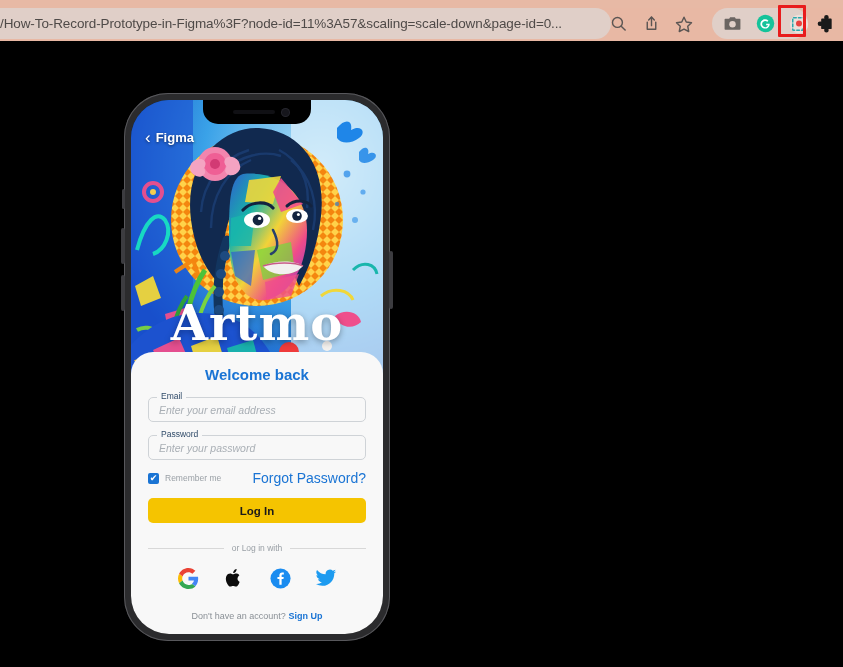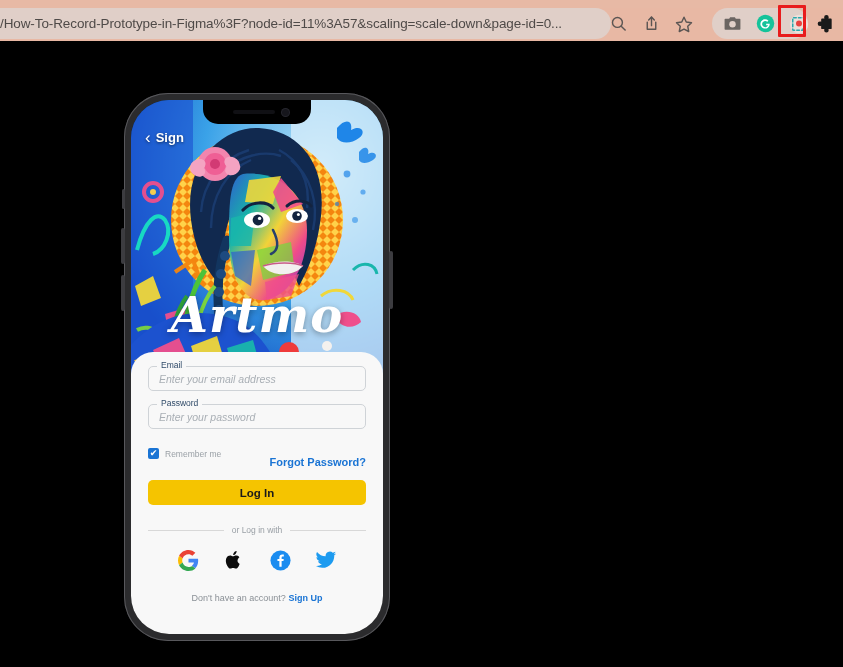--- a/index.html
+++ b/index.html
@@ -128,24 +128,24 @@
   .hero svg { display: block; width: 100%; height: 100%; }
   .back-btn {
     position: absolute; left: 14px; top: 30px; z-index: 5;
     display: flex; align-items: center; gap: 5px;
     color: #fff; font-size: 13px; font-weight: bold;
     text-shadow: 0 1px 3px rgba(0,0,0,0.55);
     cursor: pointer;
   }
   .back-chevron { font-size: 17px; line-height: 13px; font-weight: normal; }
   .artmo-word {
-    position: absolute; left: 0; right: 0; bottom: 32px; z-index: 5;
+    position: absolute; left: 0; right: 0; bottom: 24px; z-index: 5;
     text-align: center;
     font-family: "DejaVu Serif", serif;
-    font-style: italic; font-weight: bold;
+    font-weight: bold;
     font-size: 48px; color: #ffffff;
     text-shadow: 0 2px 6px rgba(0,0,0,0.35);
     letter-spacing: 1px;
   }
 
   
   .sheet {
     position: absolute; left: 0; right: 0; bottom: 0; top: 252px;
     background: #f8f8f8;
     border-top-left-radius: 22px; border-top-right-radius: 22px;
@@ -172,21 +172,21 @@
     display: flex; align-items: center; justify-content: space-between;
     margin-top: -3px; margin-bottom: 12px;
   }
   .remember-left { display: flex; align-items: center; gap: 6px; }
   .checkbox {
     width: 11px; height: 11px; background: #1a74d4; border-radius: 2px;
     display: flex; align-items: center; justify-content: center;
     color: #fff; font-size: 9px; line-height: 9px;
   }
   .remember-text { font-size: 8.5px; color: #9aa0a6; }
-  .forgot { font-size: 11px; color: #1a74d4; font-weight: bold; cursor: pointer; margin-top: 17px; }
+  .forgot { font-size: 14px; color: #1a74d4; font-weight: normal; cursor: pointer; }
   .login-btn {
     width: 100%; height: 25px; background: #f5c400; border: none;
     border-radius: 5px; color: #1a1a1a; font-weight: bold; font-size: 11.5px;
     font-family: "Liberation Sans", sans-serif;
     cursor: pointer;
     display: flex; align-items: center; justify-content: center; text-align: center;
   }
   .divider {
     display: flex; align-items: center; gap: 8px;
     margin: 20px 0 14px 0;
@@ -403,27 +403,28 @@
             <circle cx="196" cy="246" r="5" fill="#f4f1ee"></circle>
             <circle cx="212" cy="262" r="6" fill="#2b7fe0"></circle>
             <path d="M204 216 C214 208 228 212 230 222 C222 230 208 228 204 216 Z" fill="#ef4f8c"></path>
             <path d="M190 196 C202 186 218 190 222 200" stroke="#f0d73a" stroke-width="3" fill="none"></path>
             <path d="M222 170 C232 160 244 164 246 174" stroke="#19b6ac" stroke-width="3" fill="none"></path>
           </g>
         </svg>
 
         <div class="back-btn">
           <span class="back-chevron">‹</span>
-          <span>Sign</span>
+          <span>Figma</span>
         </div>
 
         <div class="artmo-word">Artmo</div>
       </div>
 
       <div class="sheet">
+        <div class="welcome">Welcome back</div>
 
         <div class="field">
           <div class="field-box">
             <span class="field-ph">Enter your email address</span>
           </div>
           <div class="field-label">Email</div>
         </div>
 
         <div class="field">
           <div class="field-box">

